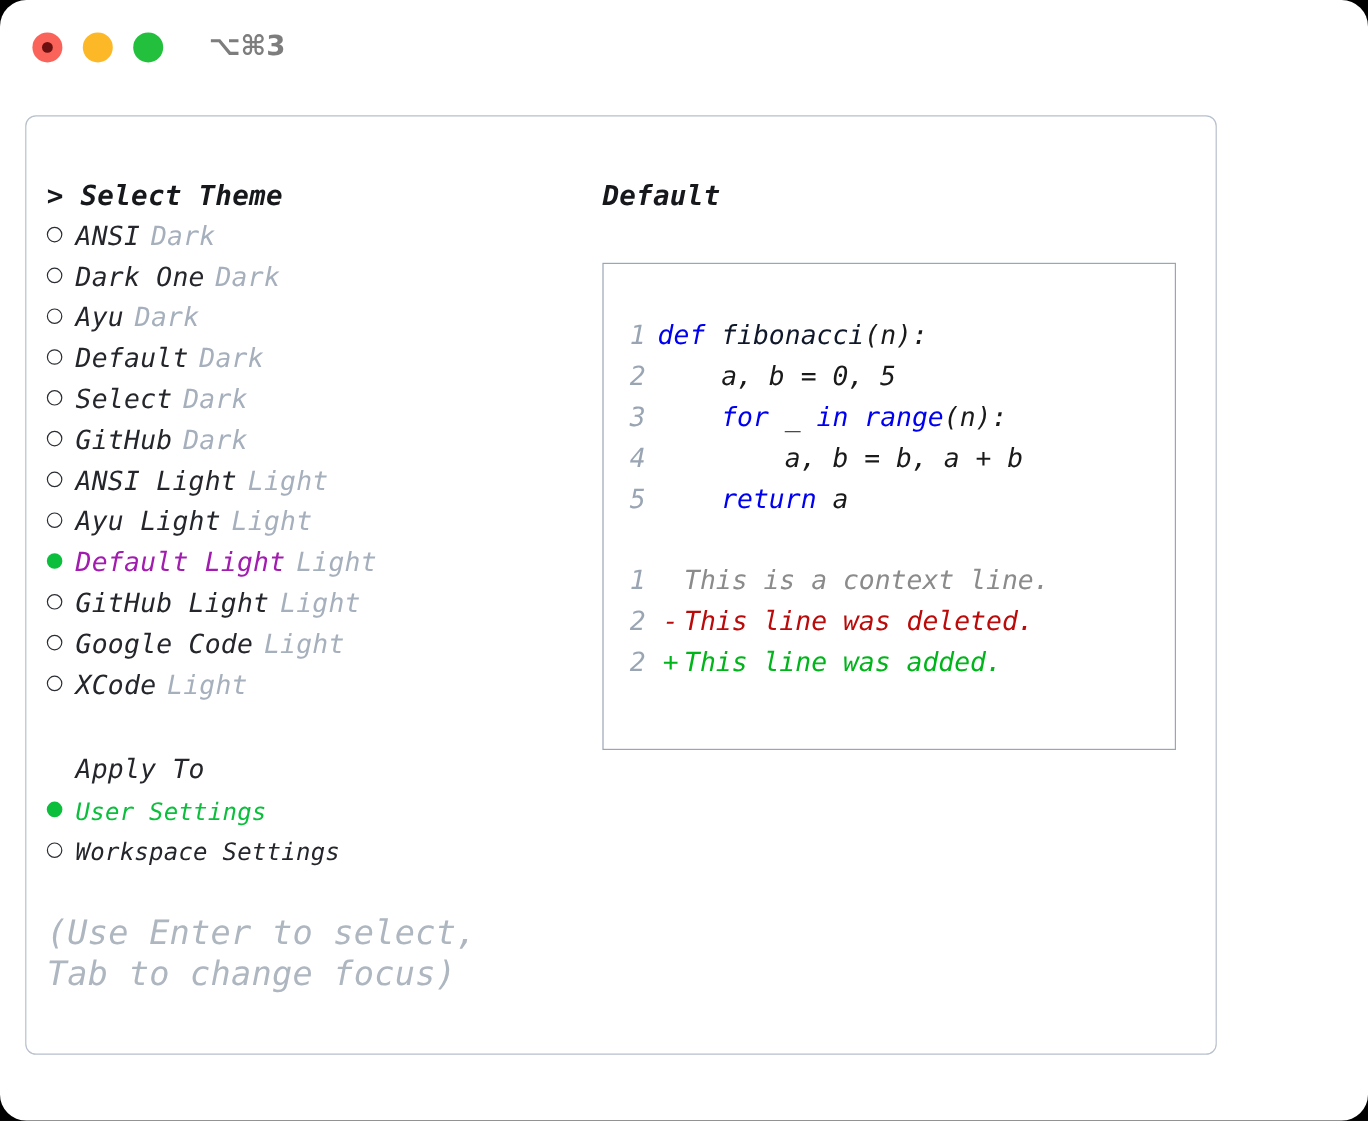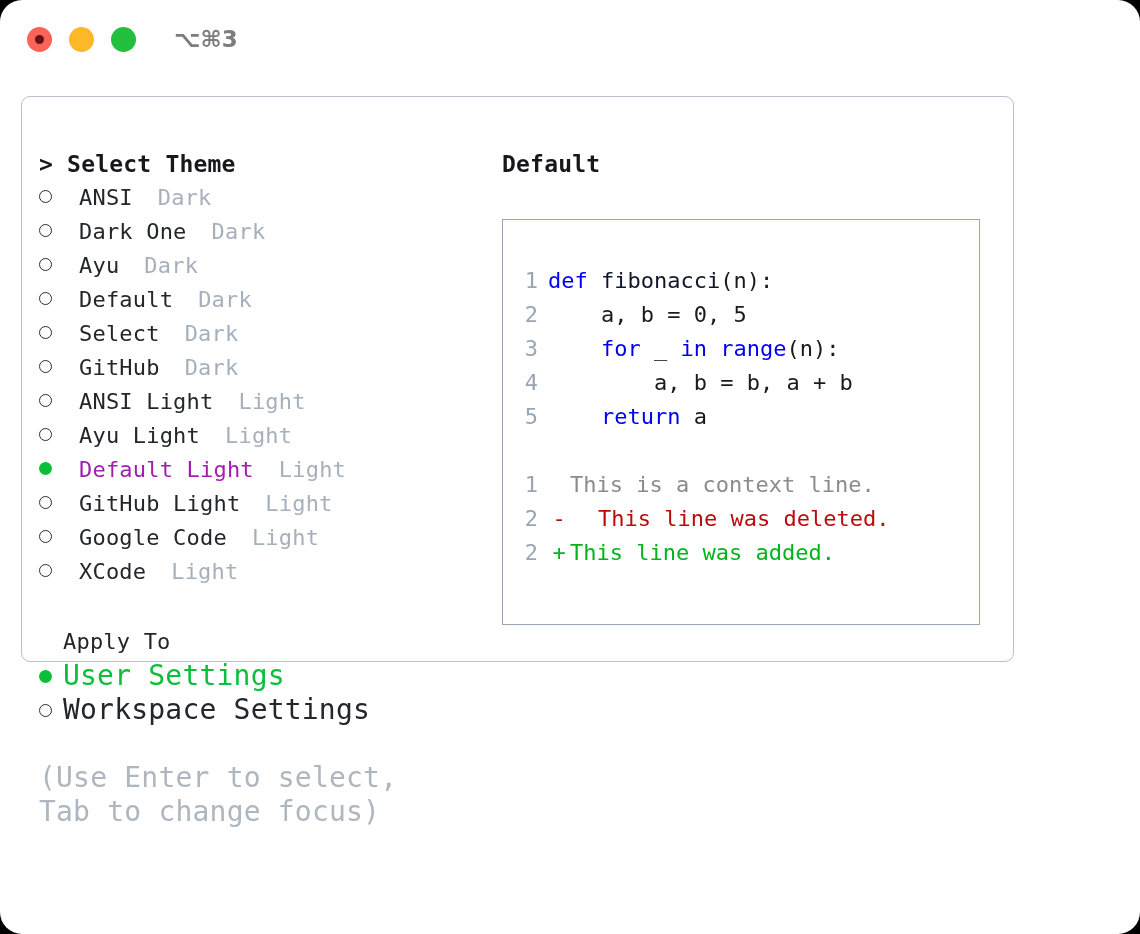--- a/index.html
+++ b/index.html
@@ -64,25 +64,26 @@
     letter-spacing: 0px;
     font-family: "DejaVu Sans", "Liberation Sans", sans-serif;
   }
 
   
   .card {
     position: absolute;
     left: 21px;
     top: 96px;
     width: 993px;
-    height: 566px;
+    height: 783px;
     border: 1.5px solid #b8c0cc;
     border-radius: 9px;
     box-sizing: border-box;
     background: #ffffff;
+    font-style: italic;
   }
 
   
   .left-col {
     position: absolute;
     left: 17px;
     top: 50px;
     width: 440px;
   }
   .list-header {
@@ -94,21 +95,20 @@
     letter-spacing: 0.2px;
   }
   .theme-row {
     display: flex;
     align-items: baseline;
     height: 34px;
     line-height: 34px;
     font-size: 22px;
     white-space: pre;
     letter-spacing: 0.2px;
-    gap: 16px;
   }
   .bullet {
     display: inline-block;
     width: 24px;
     flex: 0 0 24px;
     text-align: left;
     font-size: 22px;
     line-height: 34px;
   }
   .bullet-dot {
@@ -143,21 +143,21 @@
     line-height: 34px;
     padding-left: 24px;
     white-space: pre;
     letter-spacing: 0.2px;
   }
   .apply-row {
     display: flex;
     align-items: baseline;
     height: 34px;
     line-height: 34px;
-    font-size: 28px;
+    font-size: 20px;
     white-space: pre;
     letter-spacing: 0.2px;
     color: #24262b;
   }
   .apply-row.selected .apply-label { color: #0bbf3c; }
 
   .hint {
     margin-top: 34px;
     font-size: 28px;
     line-height: 34px;
@@ -218,21 +218,21 @@
     text-align: center;
   }
   .code-text { white-space: pre; }
 
   .tok-kw   { color: #0000f0; }
   .tok-fn   { color: #0f172a; }
   .tok-plain{ color: #1a1a1a; }
 
   .diff-gap { height: 34px; }
   .diff-ctx  { color: #8b8b8b; }
-  .diff-del  { color: #bb0a0a; margin-left: 28px; }
+  .diff-del  { color: #bb0a0a; }
   .diff-add  { color: #00b51a; }
   .mk-del { color: #bb0a0a; }
   .mk-add { color: #00b51a; }
 </style>
 </head>
 <body>
 
 <div class="page">
 
   <div class="titlebar">

